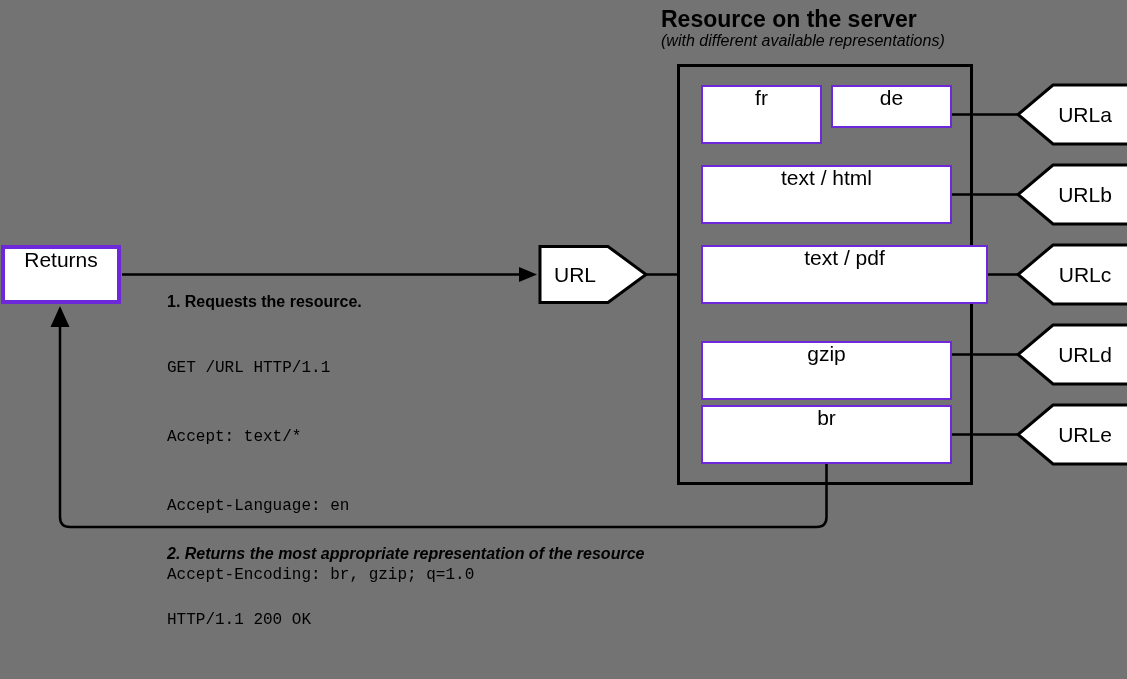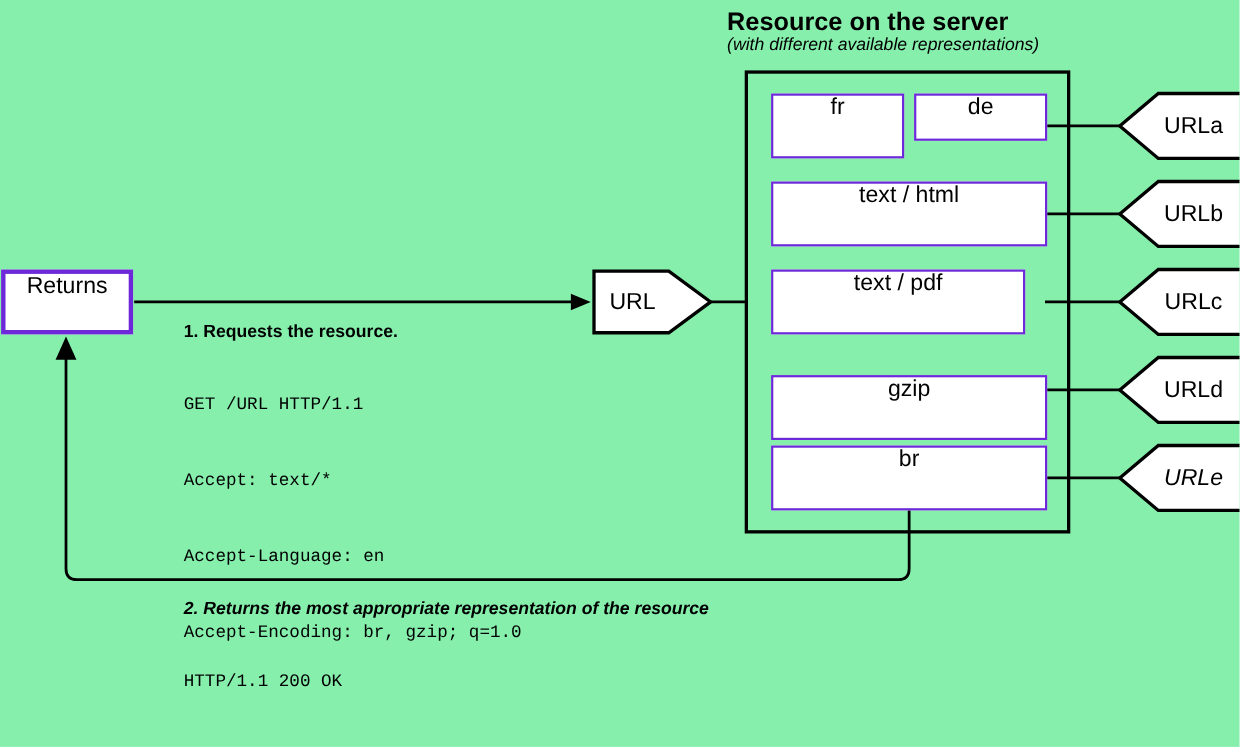--- a/index.html
+++ b/index.html
@@ -1,20 +1,20 @@
 <!DOCTYPE html>
 <html><head>
 <meta charset="utf-8">
 <style>
   html, body { margin: 0; padding: 0; background: #ffffff; }
   .canvas {
     position: relative;
     width: 1127px;
     height: 679px;
-    background: #86efac;
+    background: #737373;
     overflow: hidden;
     font-family: "Liberation Sans", sans-serif;
     color: #000000;
   }
   .svg-layer {
     position: absolute;
     left: 0; top: 0;
     width: 1127px; height: 679px;
   }
   .box {
@@ -100,35 +100,35 @@
 
   <div class="box" style="left:701px; top:85px; width:121px; height:59px;">
     <span>fr</span>
   </div>
   <div class="box" style="left:831px; top:85px; width:121px; height:43px;">
     <span>de</span>
   </div>
   <div class="box" style="left:701px; top:165px; width:251px; height:59px;">
     <span>text / html</span>
   </div>
-  <div class="box" style="left:701px; top:245px; width:231px; height:59px;">
+  <div class="box" style="left:701px; top:245px; width:287px; height:59px;">
     <span>text / pdf</span>
   </div>
   <div class="box" style="left:701px; top:325px; width:251px; height:59px;margin-top:16px;">
     <span>gzip</span>
   </div>
   <div class="box" style="left:701px; top:405px; width:251px; height:59px;">
     <span>br</span>
   </div>
 
   <div class="tag-label" style="top:85px;">URLa</div>
   <div class="tag-label" style="top:165px;">URLb</div>
   <div class="tag-label" style="top:245px;">URLc</div>
   <div class="tag-label" style="top:325px;">URLd</div>
-  <div class="tag-label" style="top:405px;font-style:italic;">URLe</div>
+  <div class="tag-label" style="top:405px;">URLe</div>
 
   <div class="label-abs step-heading" style="left:167px; top:293px;">1. Requests the resource.</div>
   <div class="mono-block" style="left:167px; top:311px;">
     <div>GET /URL HTTP/1.1</div>
     <div>Accept: text/*</div>
     <div>Accept-Language: en</div>
     <div>Accept-Encoding: br, gzip; q=1.0</div>
   </div>
 
   <div class="label-abs step-heading" style="left:167px; top:545px;font-style:italic;">2. Returns the most appropriate representation of the resource</div>

